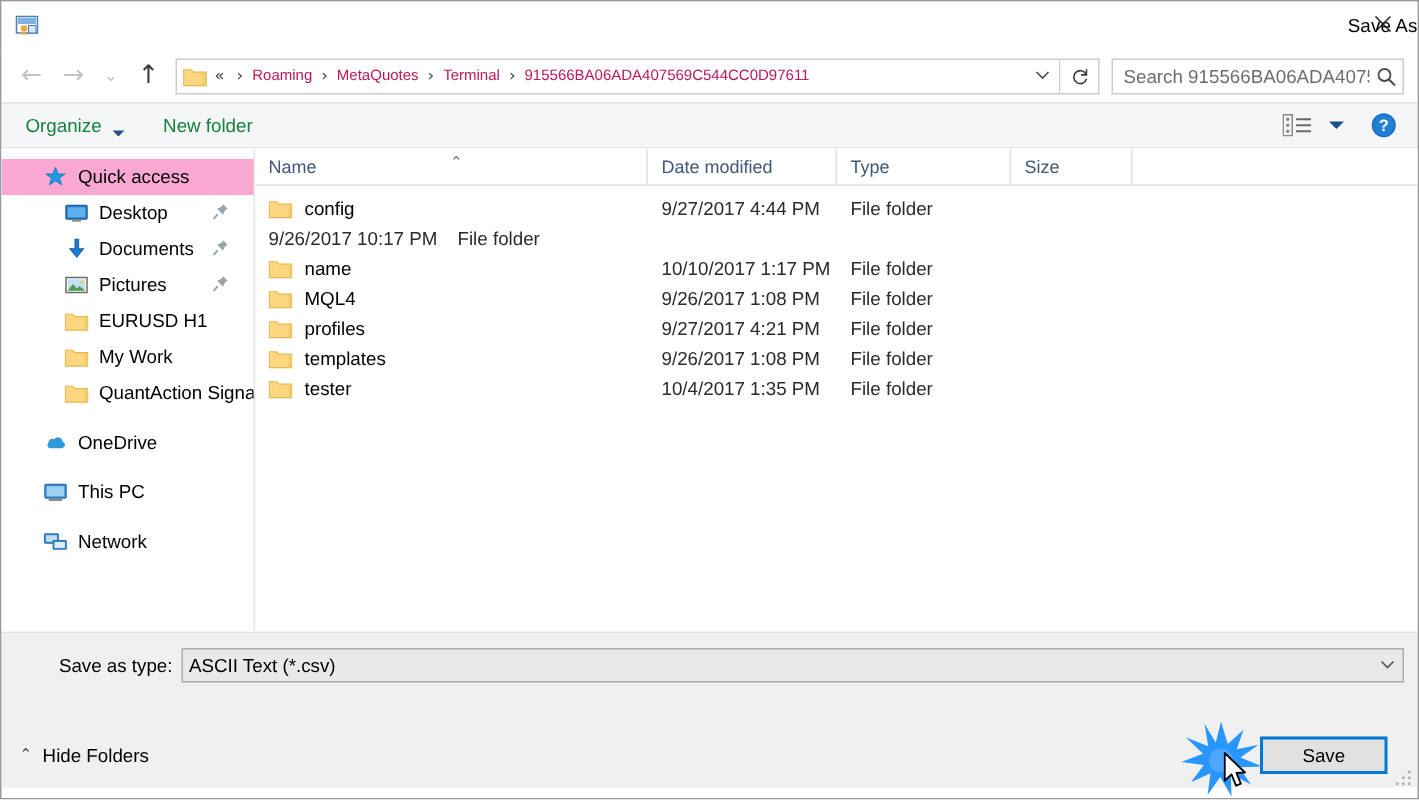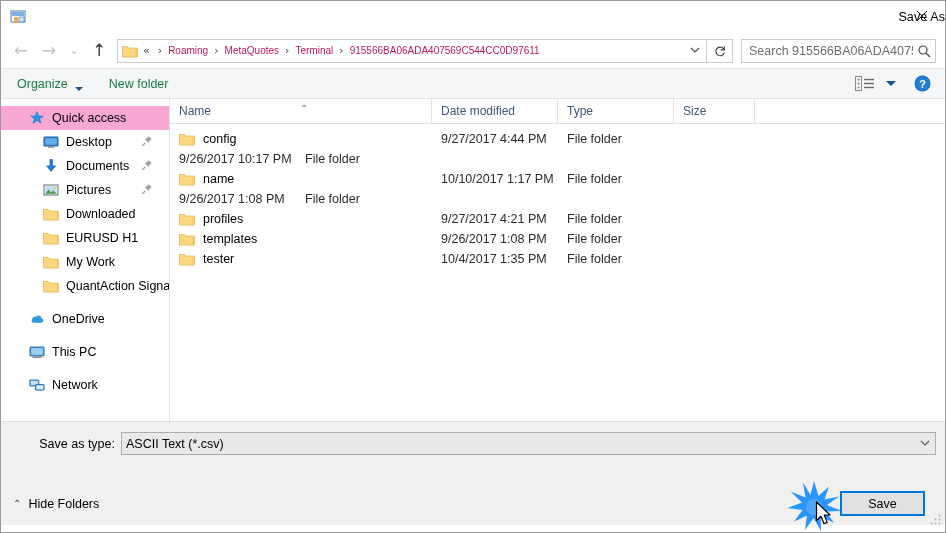--- a/index.html
+++ b/index.html
@@ -617,29 +617,20 @@
         </span>
         <span class="sb-label">Pictures</span>
         <span class="sb-pin">
           <svg width="12" height="13" viewBox="0 0 12 13">
             <path d="M7.8 1.2 L10.8 4.2 L9.2 5 L7.6 8 L3.8 4.2 L6.8 2.6 Z" fill="#9aa4ab"></path>
             <line x1="4.2" y1="7.8" x2="1.4" y2="11" stroke="#9aa4ab" stroke-width="1.3"></line>
           </svg>
         </span>
       </div>
 
-      <div class="sb-item indent-1">
-        <span class="sb-icon">
-          <svg width="16" height="14" viewBox="0 0 16 14">
-            <path d="M0.5 2.5 h5 l1.3 1.6 h8.7 v9 h-15 z" fill="#fcd77f" stroke="#e3b955" stroke-width="0.8"></path>
-            <path d="M13.5 4.3 v8.5 h1.9 v-8.5 z" fill="#f3c969"></path>
-          </svg>
-        </span>
-        <span class="sb-label">Downloaded</span>
-      </div>
 
       <div class="sb-item indent-1">
         <span class="sb-icon">
           <svg width="16" height="14" viewBox="0 0 16 14">
             <path d="M0.5 2.5 h5 l1.3 1.6 h8.7 v9 h-15 z" fill="#fcd77f" stroke="#e3b955" stroke-width="0.8"></path>
             <path d="M13.5 4.3 v8.5 h1.9 v-8.5 z" fill="#f3c969"></path>
           </svg>
         </span>
         <span class="sb-label">EURUSD H1</span>
       </div>
@@ -746,20 +737,29 @@
               </svg>
             </span>
             <span>name</span>
           </div>
           <div class="cell cell-date" style="width:126px">10/10/2017 1:17 PM</div>
           <div class="cell cell-type" style="width:116px">File folder</div>
           <div class="cell" style="width:81px"></div>
         </div>
 
         <div class="row">
+          <div class="cell cell-name" style="width:262px">
+            <span class="row-folder-icon">
+              <svg width="16" height="14" viewBox="0 0 16 14">
+                <path d="M0.5 2.5 h5 l1.3 1.6 h8.7 v9 h-15 z" fill="#fcd77f" stroke="#e3b955" stroke-width="0.8"></path>
+                <path d="M13.5 4.3 v8.5 h1.9 v-8.5 z" fill="#f3c969"></path>
+              </svg>
+            </span>
+            <span>MQL4</span>
+          </div>
           <div class="cell cell-date" style="width:126px">9/26/2017 1:08 PM</div>
           <div class="cell cell-type" style="width:116px">File folder</div>
           <div class="cell" style="width:81px"></div>
         </div>
 
         <div class="row">
           <div class="cell cell-name" style="width:262px">
             <span class="row-folder-icon">
               <svg width="16" height="14" viewBox="0 0 16 14">
                 <path d="M0.5 2.5 h5 l1.3 1.6 h8.7 v9 h-15 z" fill="#fcd77f" stroke="#e3b955" stroke-width="0.8"></path>

